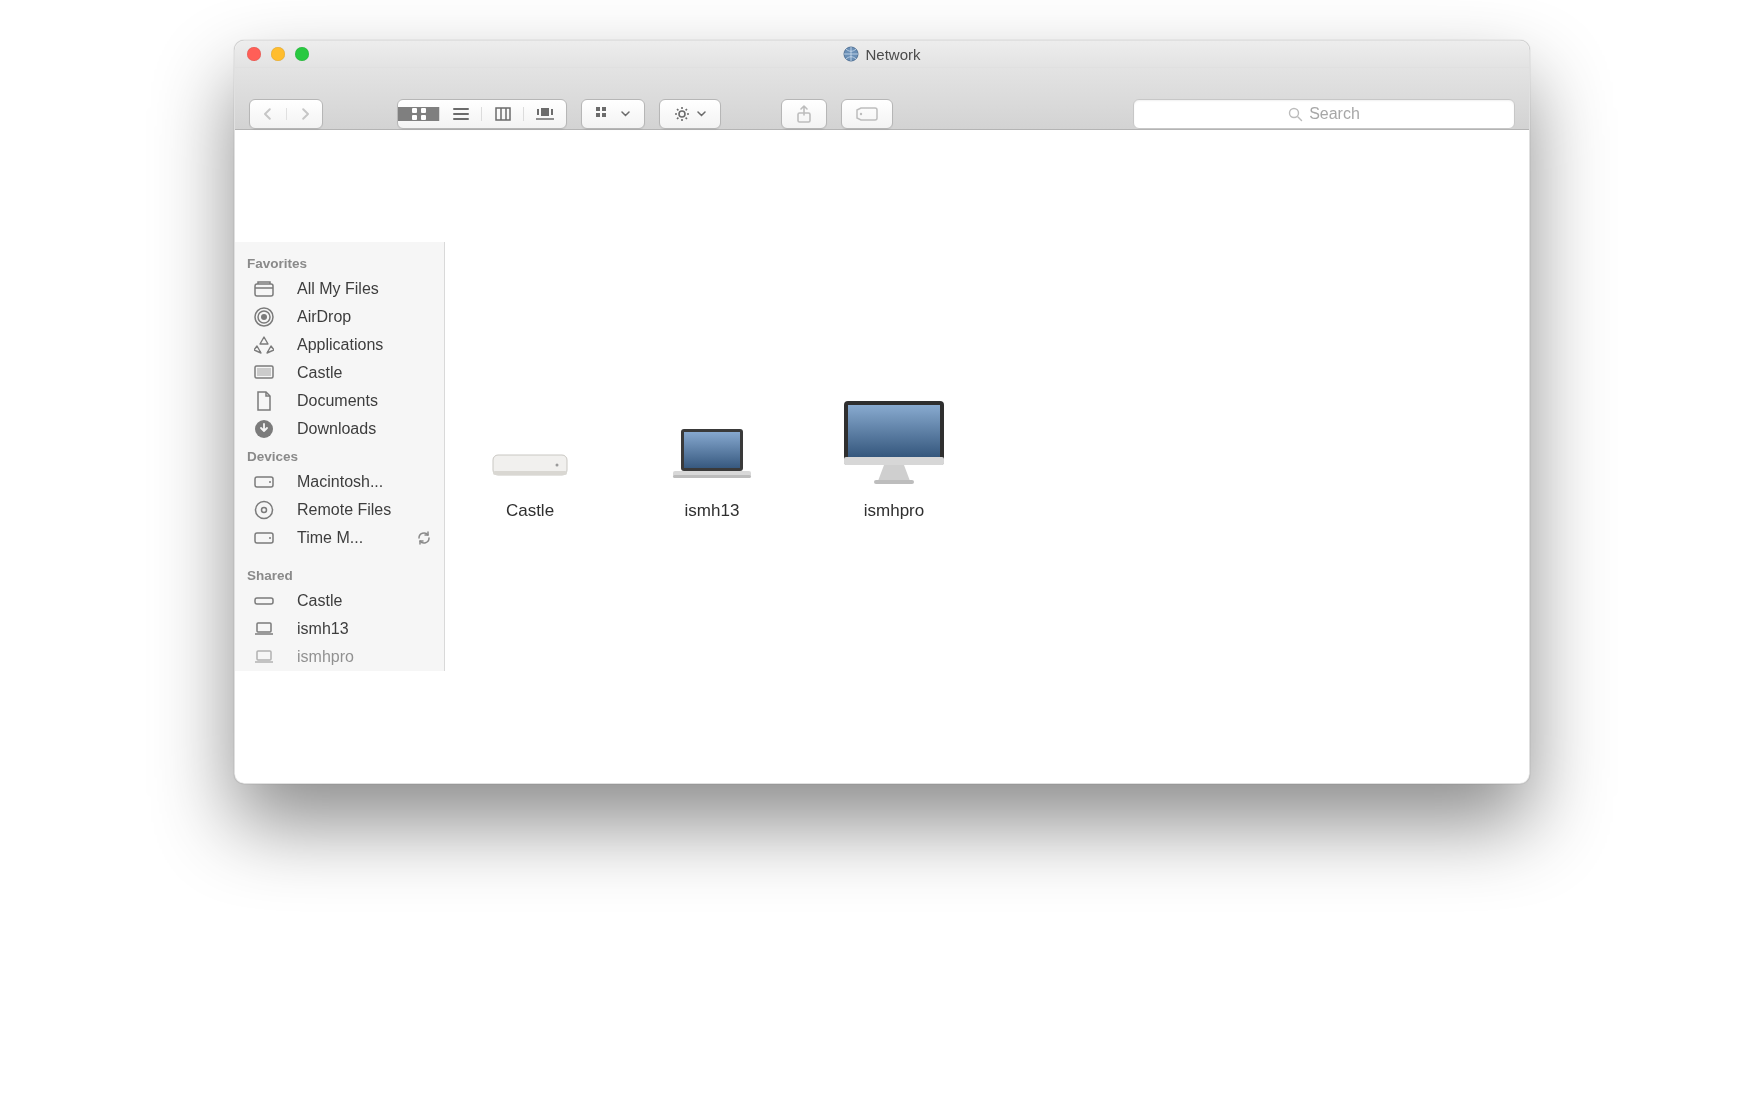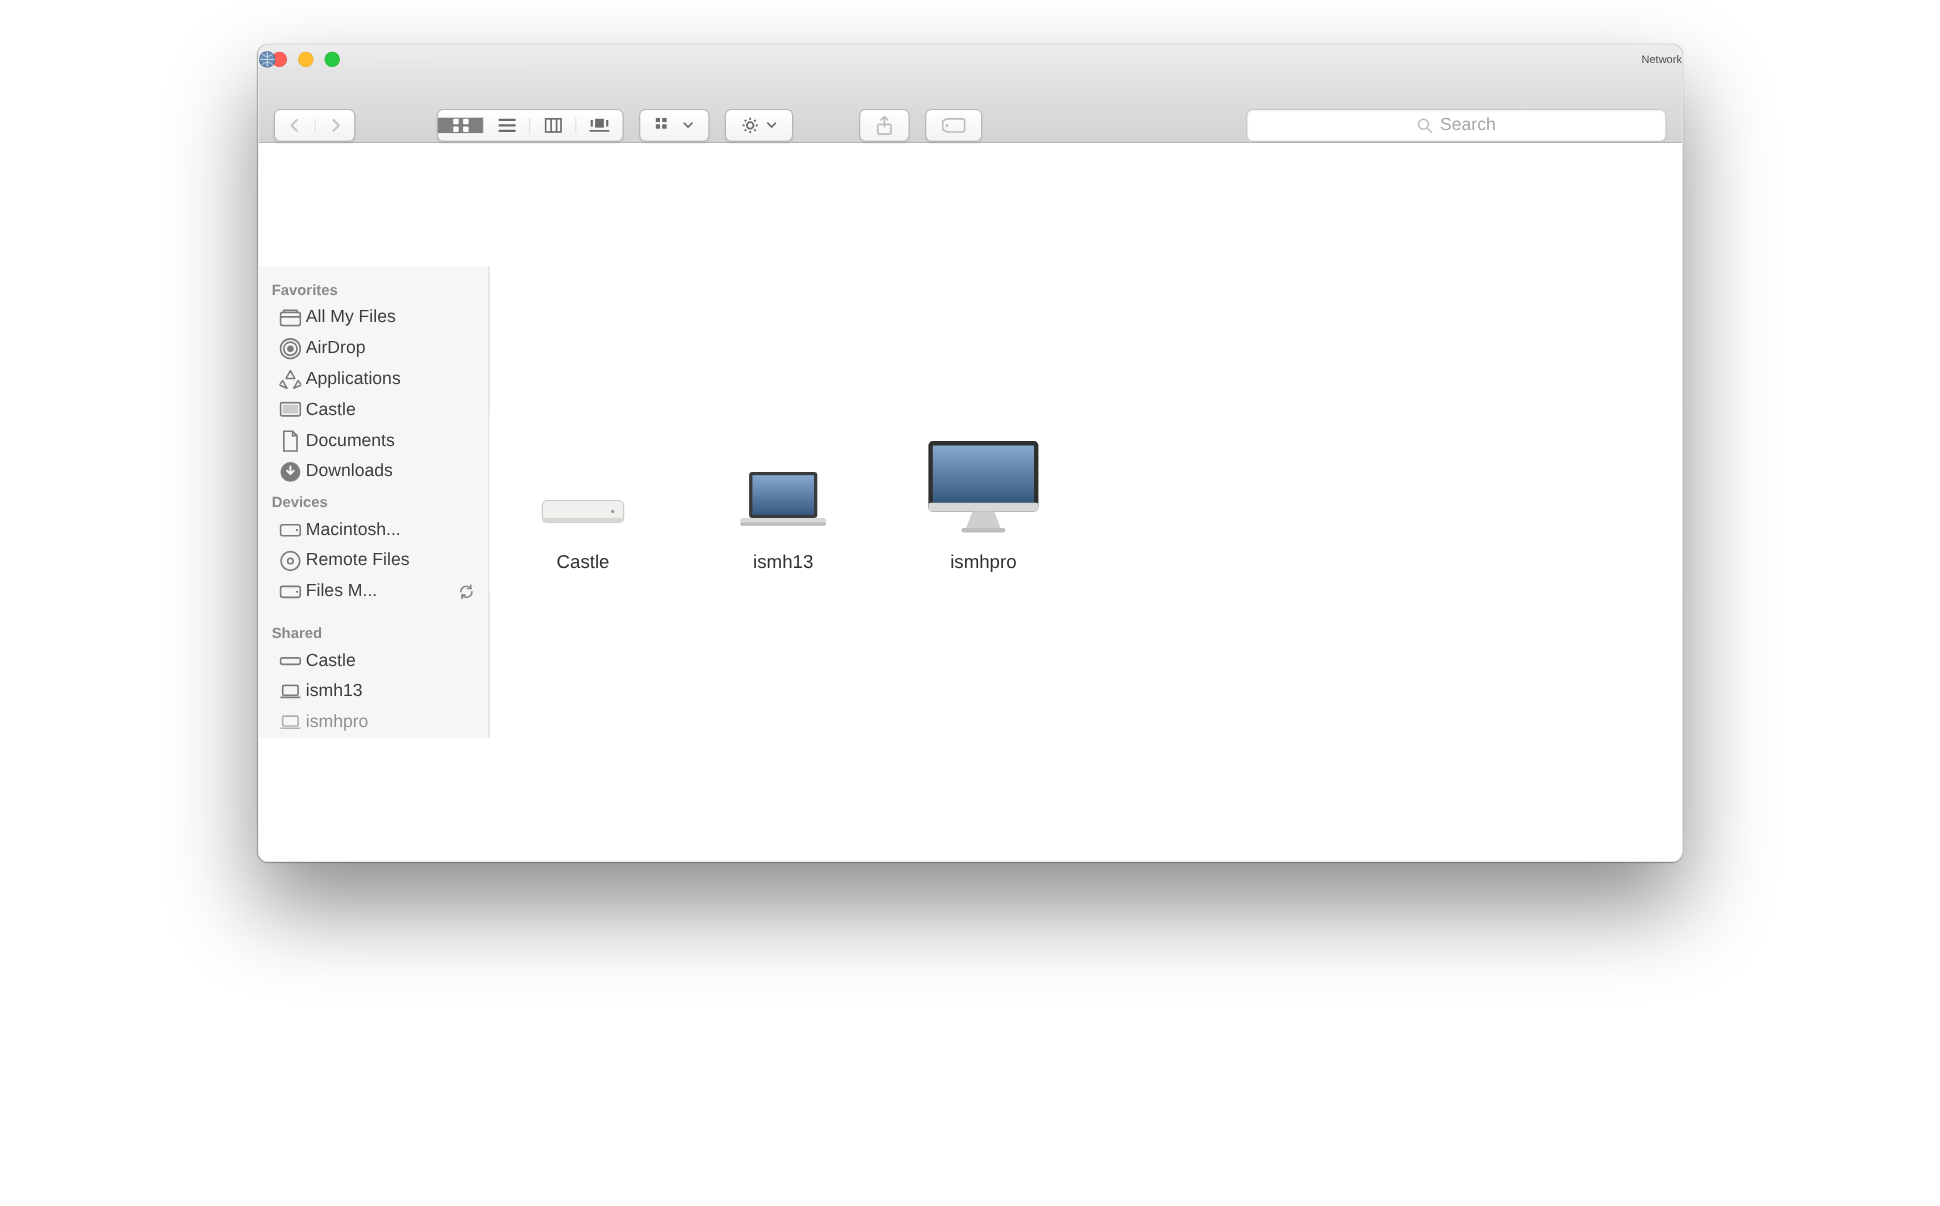--- a/index.html
+++ b/index.html
@@ -31,21 +31,21 @@
     display: flex;
     align-items: center;
     position: relative;
     border-bottom: 1px solid rgba(0,0,0,.05);
   }
   .traffic { display:flex; gap:10px; margin-left:12px; }
   .tl { width:14px; height:14px; border-radius:50%; box-shadow: inset 0 0 1px rgba(0,0,0,.3); }
   .tl.red{background:#ff5f57;} .tl.yel{background:#ffbd2e;} .tl.grn{background:#28c940;}
   .title-center{
     position:absolute; left:0; right:0; text-align:center;
-    font-size:10px; color:#4b4b4b; display:flex; align-items:center; justify-content:space-between; gap:6px;
+    font-size:15px; color:#4b4b4b; display:flex; align-items:center; justify-content:center; gap:6px;
     pointer-events:none;
   }
   .title-icon{ width:16px; height:16px; }
   
   .toolbar{
     height:62px;
     background: linear-gradient(#e3e3e3,#d3d3d3);
     border-bottom:1px solid #b4b4b4;
     display:flex; align-items:flex-end; padding:0 14px; gap:14px;
   }
@@ -71,21 +71,21 @@
   
   .body{ flex:1; display:flex; min-height:0;align-items:center; }
   .sidebar{
     width:210px; background:#f6f6f6; border-right:1px solid #d9d9d9;
     overflow:hidden; padding-top:8px; font-size:16px;
   }
   .side-section-title{
     color:#8a8a8a; font-size:13.5px; font-weight:600; padding:6px 12px 4px;
   }
   .side-item{
-    display:flex; align-items:center; gap:3px; padding:4px 12px 4px 18px; cursor:default; color:#3d3d3d;
+    display:flex; align-items:center; gap:22px; padding:4px 12px 4px 18px; cursor:default; color:#3d3d3d;
     white-space:nowrap; overflow:hidden; text-overflow:ellipsis;
   }
   .side-item .lbl{ overflow:hidden; text-overflow:ellipsis; }
   .side-item .ic{ width:22px; height:20px; flex:0 0 22px; color:#7b7b7b; display:flex; align-items:center; justify-content:center;}
   .side-item .trail{ margin-left:auto; color:#8a8a8a; }
   .content{ flex:1; background:#fff; padding:18px 30px; overflow:auto; }
   .grid{ display:flex; gap:72px; }
   .gi{ width:110px; text-align:center; font-size:17px; color:#2f2f2f; }
   .gi .thumb{ height:92px; display:flex; align-items:flex-end; justify-content:center; margin-bottom:16px;}
   .gi .label{ white-space:nowrap; }
@@ -282,21 +282,21 @@
           </span>
         <span class="lbl">Remote Files</span>
       </div>
       <div class="side-item">
         <span class="ic">
             <svg width="20" height="16" viewBox="0 0 20 16">
               <rect x="1" y="3" width="18" height="10" rx="2" fill="none" stroke="currentColor" stroke-width="1.5"></rect>
               <circle cx="16" cy="8" r="1" fill="currentColor"></circle>
             </svg>
           </span>
-        <span class="lbl">Files M...</span>
+        <span class="lbl">Time M...</span>
         <span class="trail">
             <svg width="16" height="16" viewBox="0 0 16 16">
               <path d="M3 8a5 5 0 0 1 9-3M13 8a5 5 0 0 1-9 3" fill="none" stroke="currentColor" stroke-width="1.5" stroke-linecap="round"></path>
               <path d="M12 2v3h-3M4 14v-3h3" fill="none" stroke="currentColor" stroke-width="1.5" stroke-linecap="round" stroke-linejoin="round"></path>
             </svg>
           </span>
       </div>
 
       <div class="side-section-title" style="margin-top:10px">Shared</div>
       <div class="side-item">

